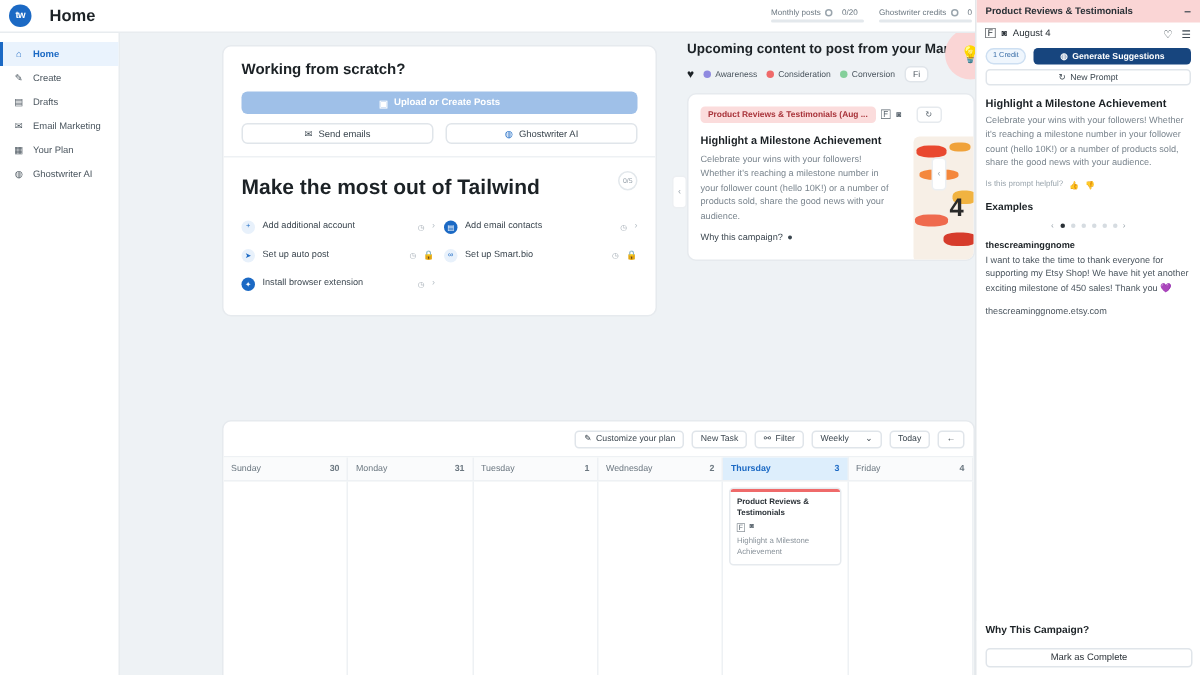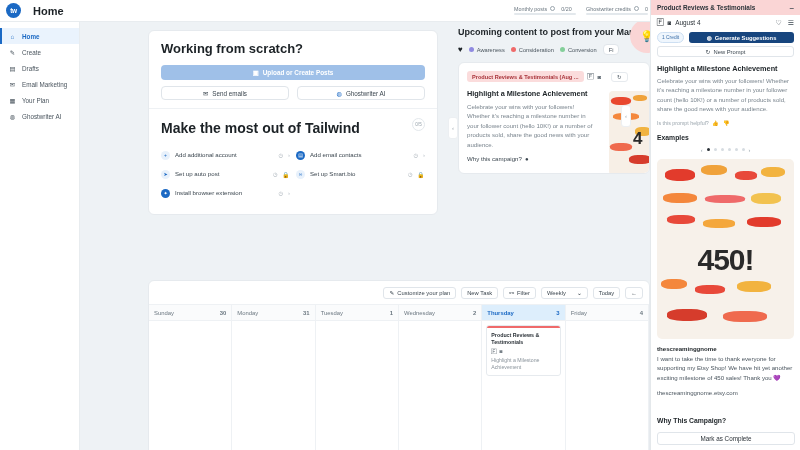--- a/index.html
+++ b/index.html
@@ -54,21 +54,21 @@
   }
 
   
   .main { position:absolute; top:22px; left:80px; width:570px; height:428px; overflow:hidden; }
 
   .card {
     background:#fff; border:1px solid #e6eaee; border-radius:6px;
   }
   .scratch-card { position:absolute; left:68px; top:8px; width:290px; }
   .scratch-head { padding:10px 12px 8px 12px; }
-  .scratch-title { font-size:13px; font-weight:bold; color:#1c2226; margin-bottom:9px; }
+  .scratch-title { font-size:10px; font-weight:bold; color:#1c2226; margin-bottom:9px; }
   .btn-primary {
     height:15px; background:#9fc0e8; color:#fff; border-radius:4px;
     display:flex; align-items:center; justify-content:center; gap:4px;
     font-size:6.4px; font-weight:bold; cursor:pointer;
   }
   .btn-row { display:flex; gap:8px; margin-top:6px; }
   .btn-outline {
     flex:1; height:14px; border:1px solid #e0e5ea; border-radius:4px; background:#fff;
     display:flex; align-items:center; justify-content:center; gap:4px;
     font-size:6.3px; color:#3b464f; cursor:pointer;
@@ -508,38 +508,20 @@
     <span class="carr">‹</span>
     <span class="cdot on"></span>
     <span class="cdot"></span>
     <span class="cdot"></span>
     <span class="cdot"></span>
     <span class="cdot"></span>
     <span class="cdot"></span>
     <span class="carr">›</span>
   </div>
 
-  <div class="preview">
-    <div class="blob" style="left:8px;top:10px;width:30px;height:12px;background:#e23b2c;"></div>
-    <div class="blob" style="left:44px;top:6px;width:26px;height:10px;background:#f0a23a;"></div>
-    <div class="blob" style="left:78px;top:12px;width:22px;height:9px;background:#e8493a;"></div>
-    <div class="blob" style="left:104px;top:8px;width:24px;height:10px;background:#f2b33f;"></div>
-    <div class="blob" style="left:6px;top:34px;width:34px;height:10px;background:#f4873c;"></div>
-    <div class="blob" style="left:48px;top:36px;width:40px;height:8px;background:#ef6a6a;"></div>
-    <div class="blob" style="left:94px;top:34px;width:30px;height:11px;background:#f2c24f;"></div>
-    <div class="blob" style="left:10px;top:56px;width:28px;height:9px;background:#e8493a;"></div>
-    <div class="blob" style="left:46px;top:60px;width:32px;height:9px;background:#f4a73c;"></div>
-    <div class="blob" style="left:90px;top:58px;width:34px;height:10px;background:#e23b2c;"></div>
-    <div class="blob" style="left:4px;top:120px;width:26px;height:10px;background:#f4873c;"></div>
-    <div class="blob" style="left:38px;top:126px;width:30px;height:9px;background:#e8493a;"></div>
-    <div class="blob" style="left:80px;top:122px;width:34px;height:11px;background:#f2b33f;"></div>
-    <div class="blob" style="left:10px;top:150px;width:40px;height:12px;background:#d63c2c;"></div>
-    <div class="blob" style="left:66px;top:152px;width:44px;height:11px;background:#ef6a4e;"></div>
-    <div class="pv-num">450!</div>
-  </div>
 
   <div class="rp-user">thescreaminggnome</div>
   <div class="rp-caption">I want to take the time to thank everyone for supporting my Etsy Shop! We have hit yet another exciting milestone of 450 sales! Thank you 💜</div>
   <div class="rp-link">thescreaminggnome.etsy.com</div>
 
   <div class="rp-why">Why This Campaign?</div>
   <div class="rp-complete">Mark as Complete</div>
 </div>
 
 </body></html>

